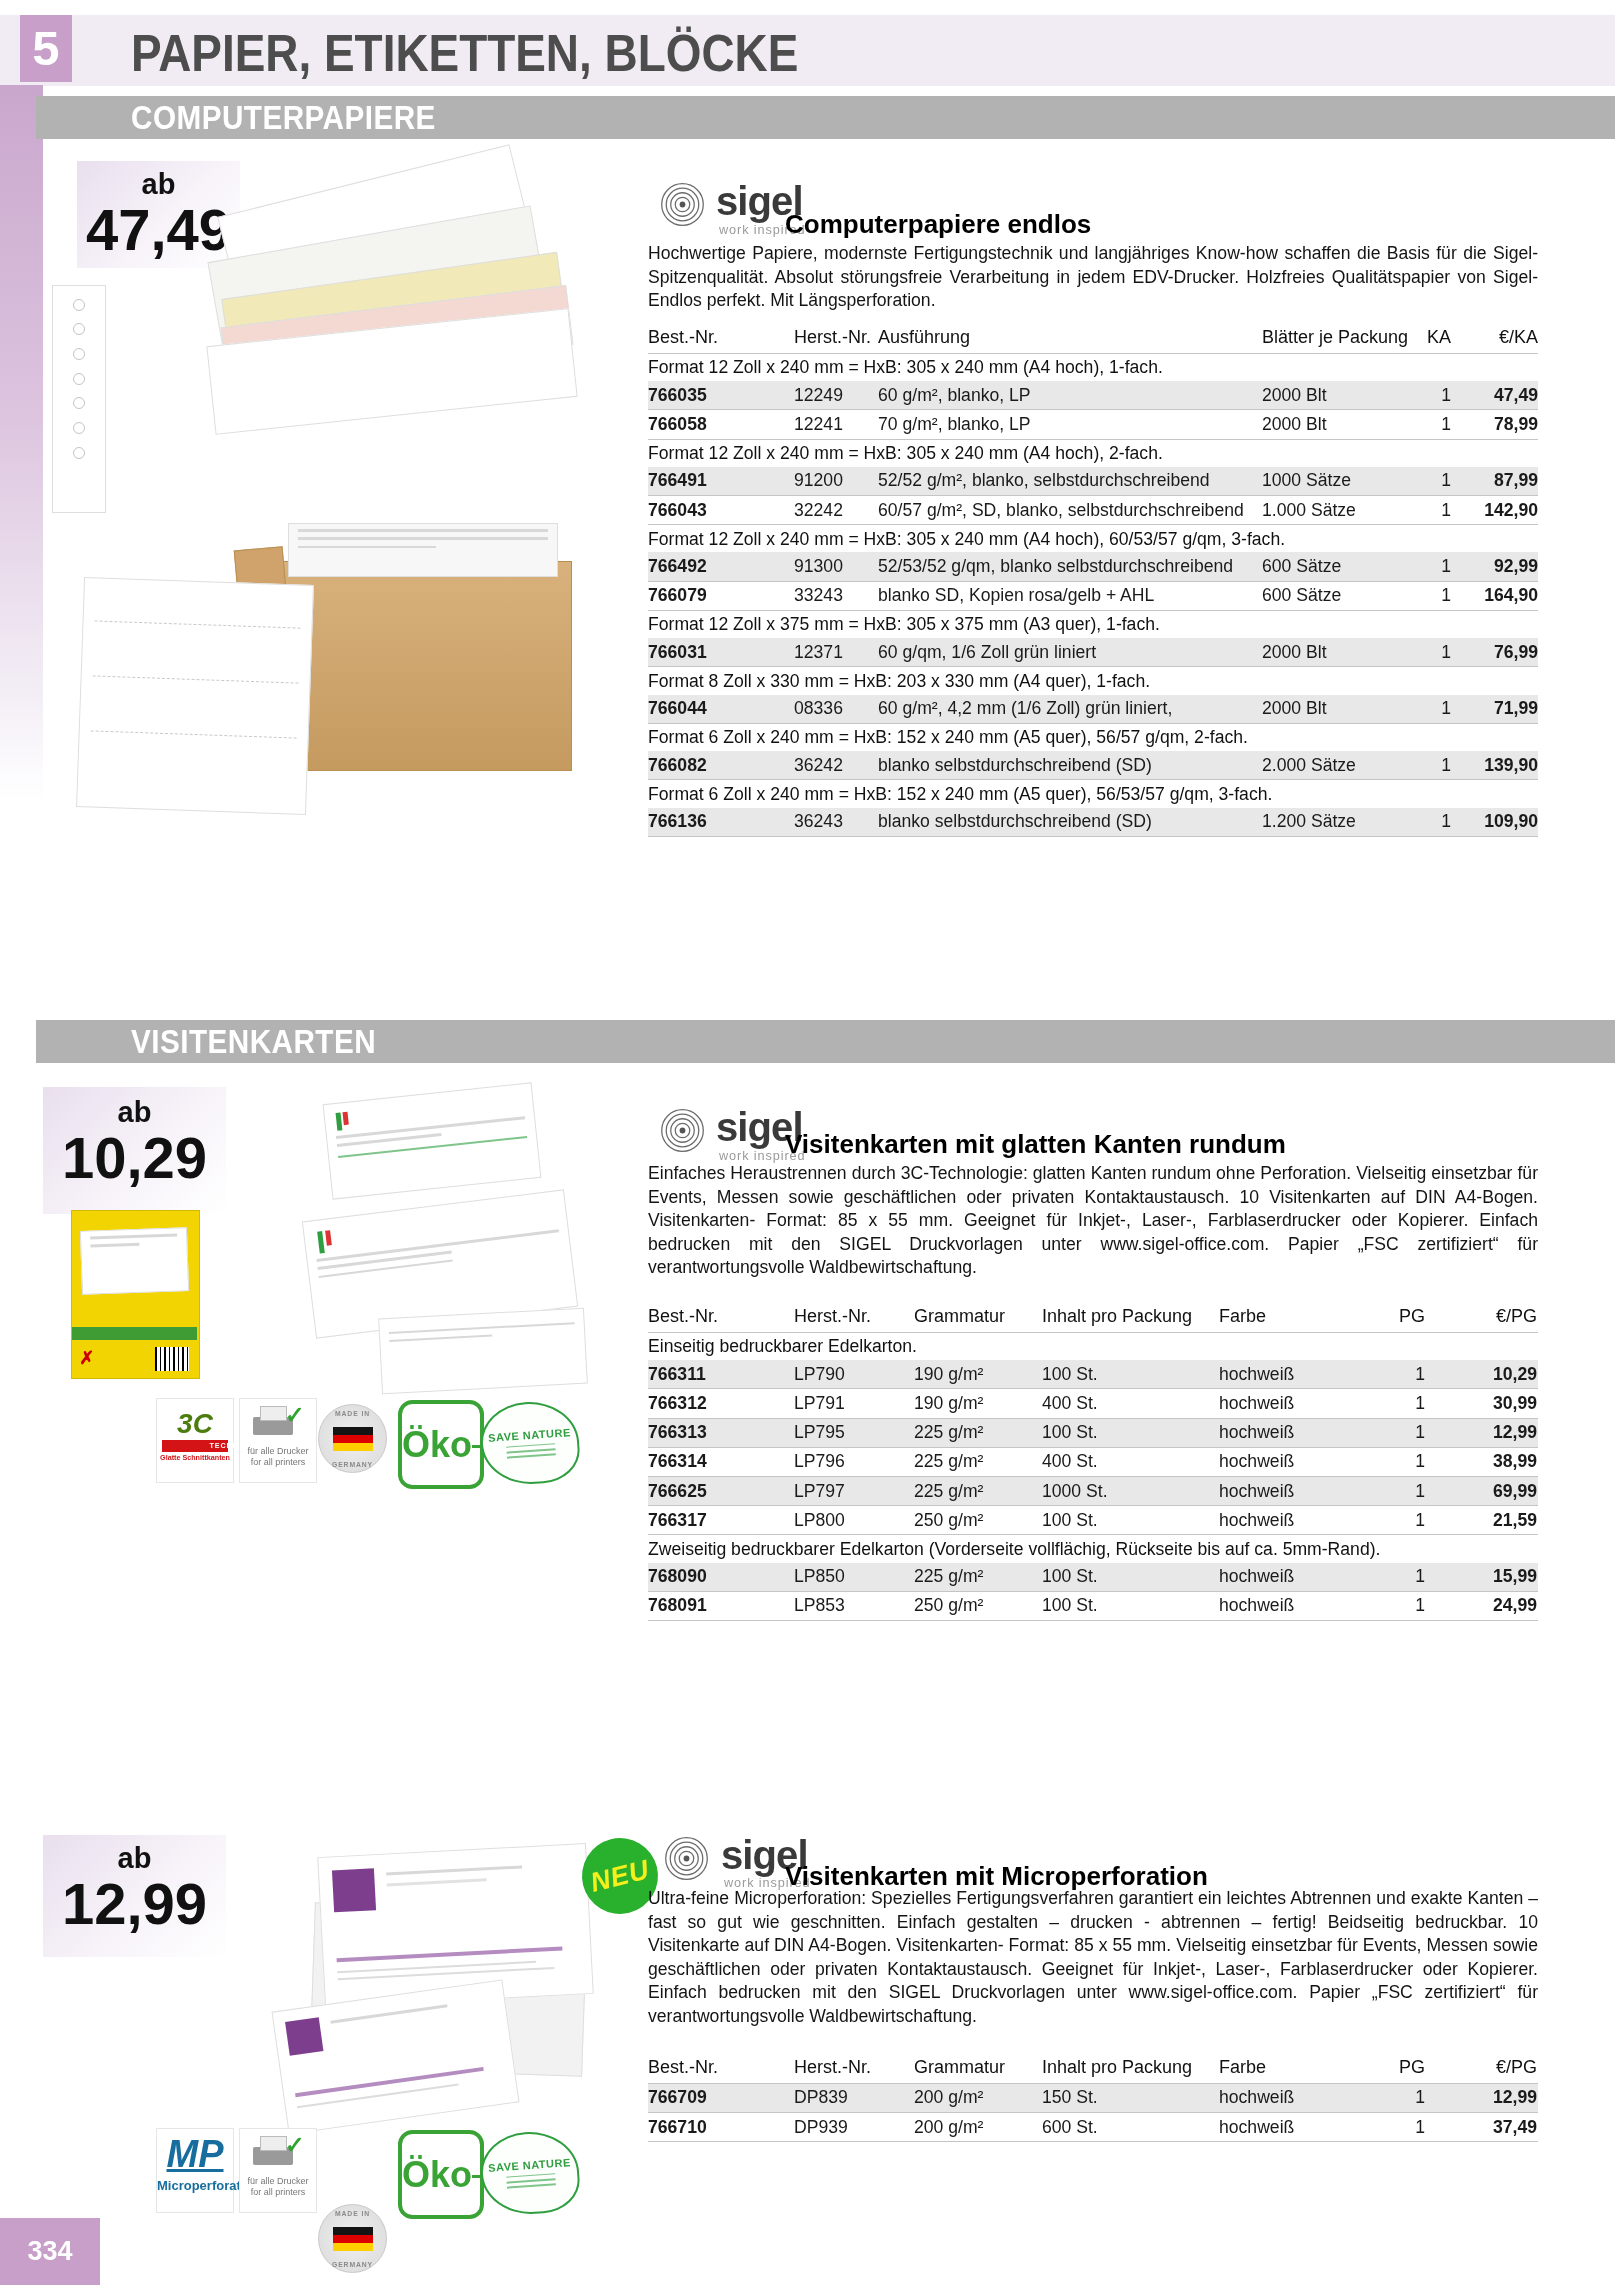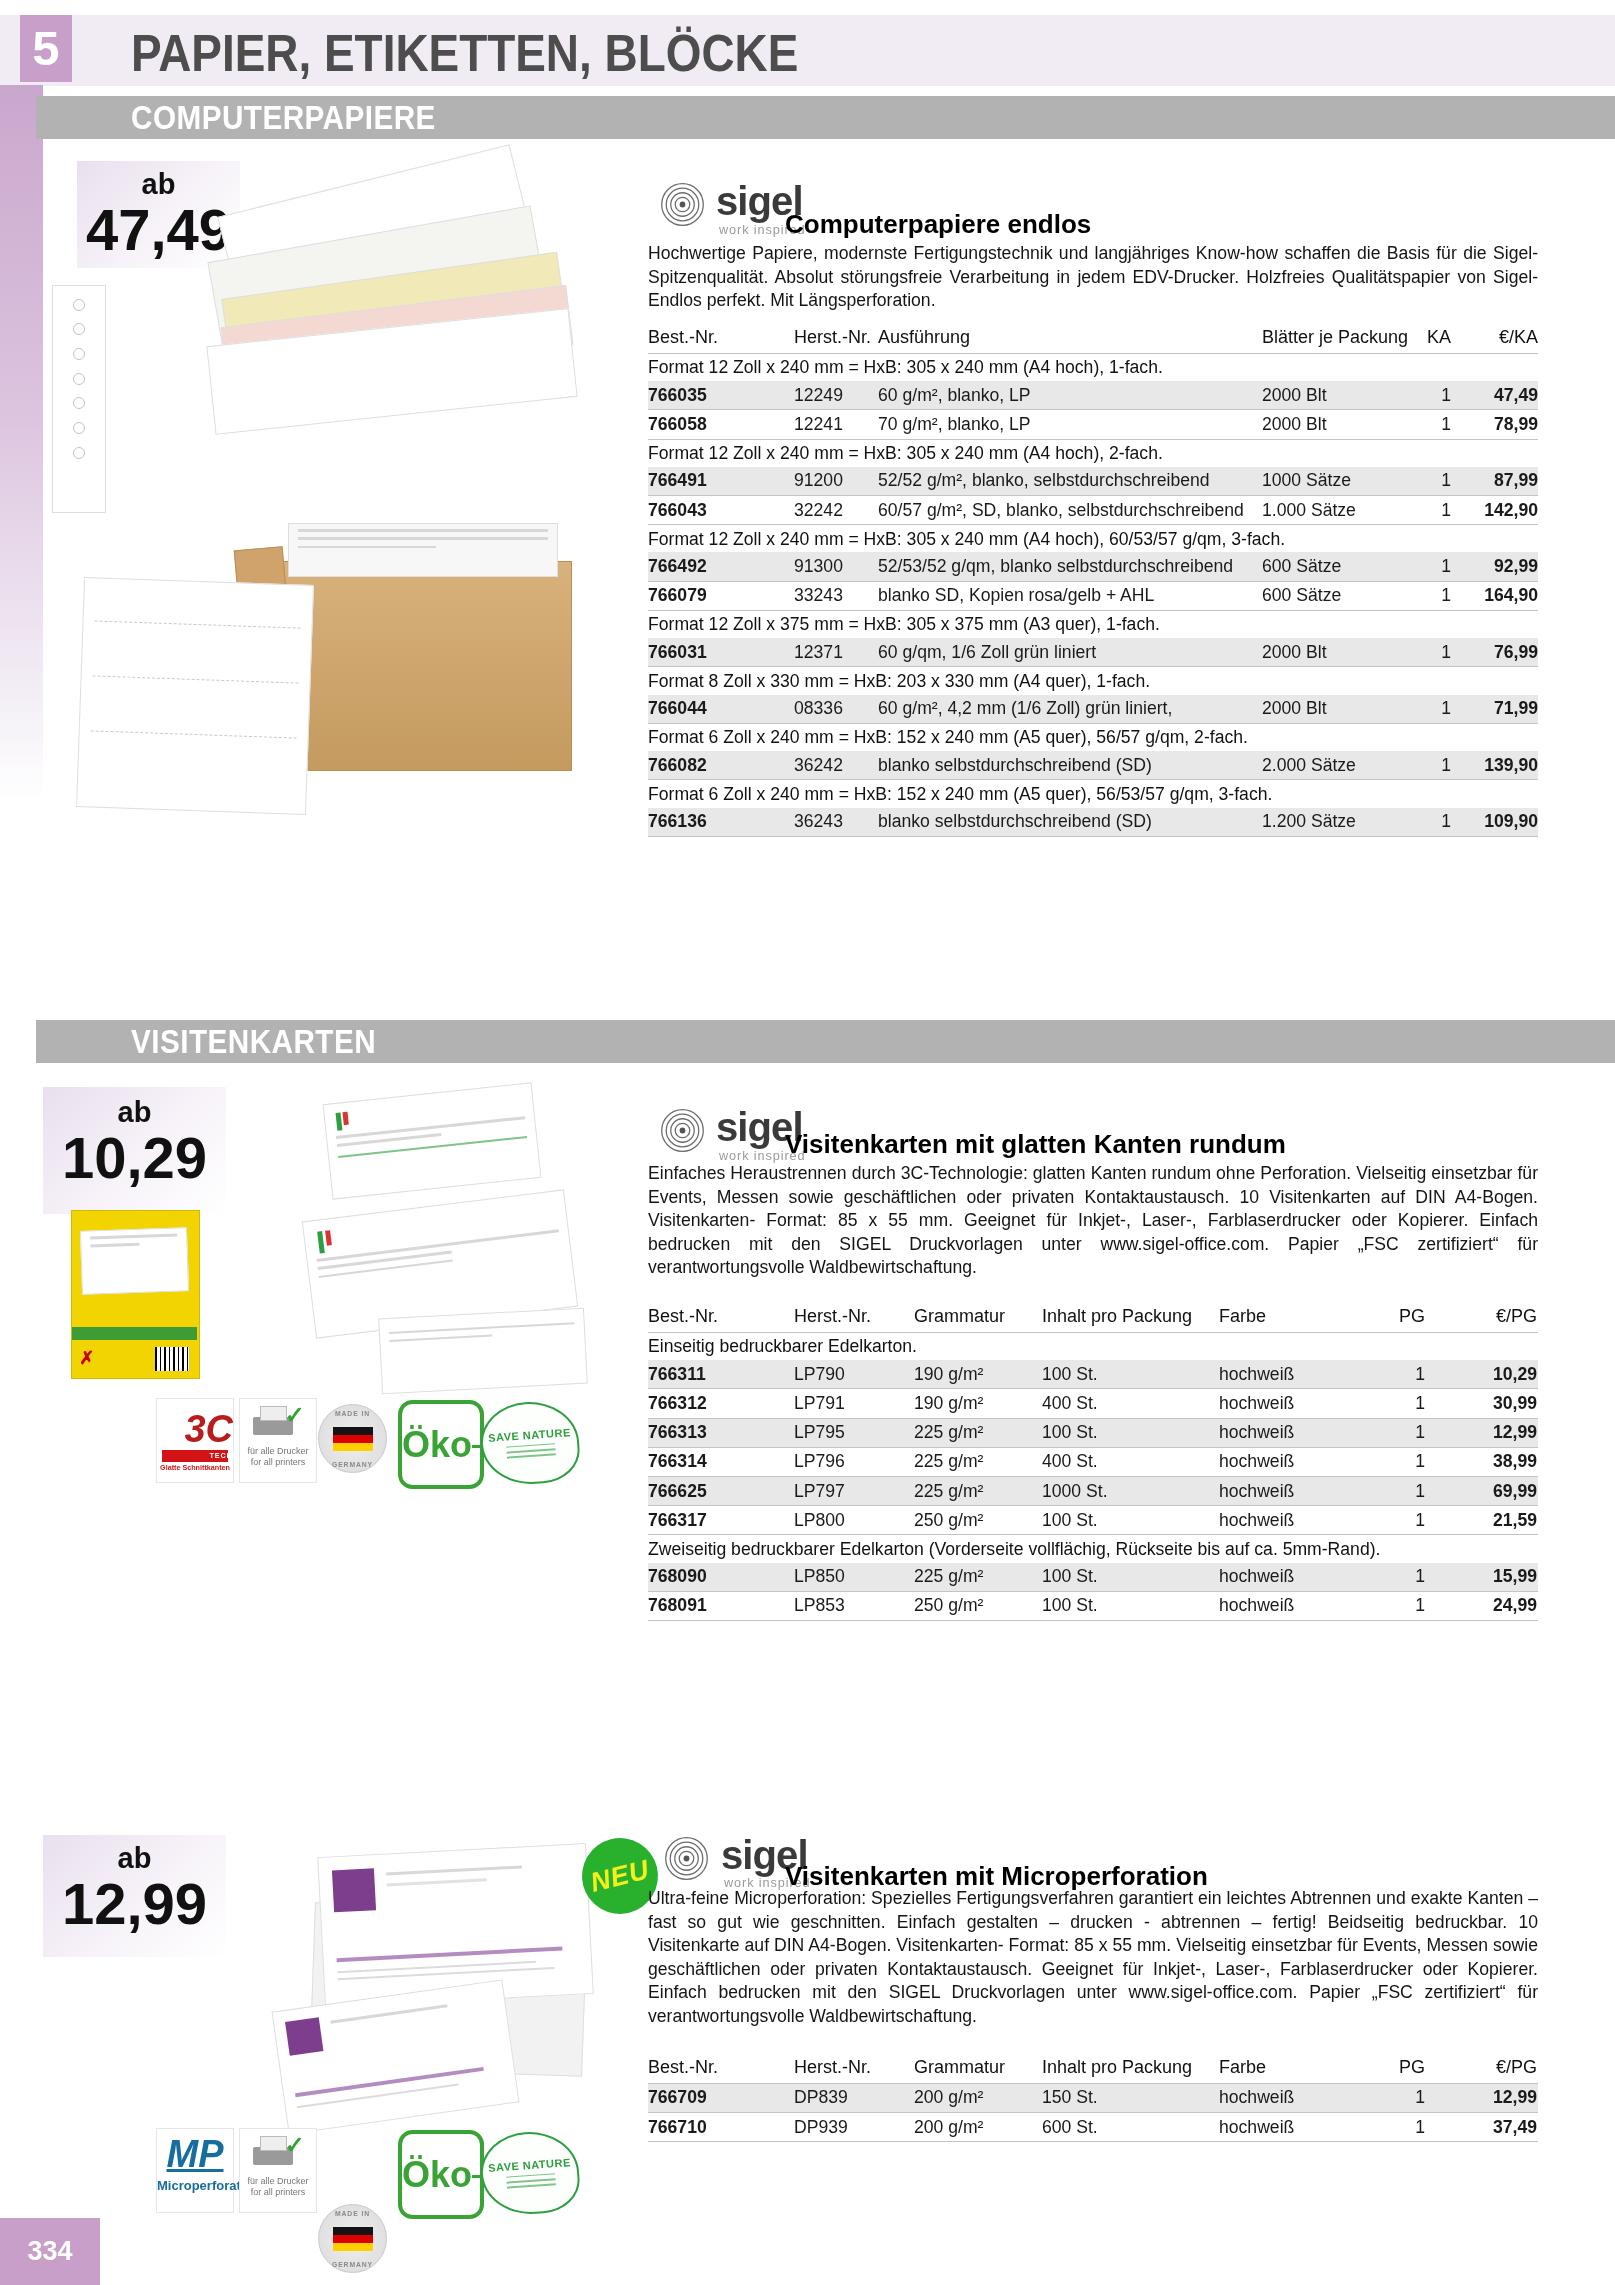--- a/index.html
+++ b/index.html
@@ -40,21 +40,21 @@
   .thead{font-size:18px;padding:5.4px 0 4.5px;border-bottom:0.9px solid #c4c4c4;color:#111;}
   .grow{font-size:17.6px;padding:3.6px 0 2.7px;color:#111;white-space:nowrap;}
   .trow.item{font-size:17.6px;padding:3.6px 0;border-bottom:0.9px solid #c4c4c4;}
   .trow.item .cell{white-space:nowrap;overflow:visible;}
   .trow.item.shaded{background:#e8e8e8;}
   .cell.b{font-weight:bold;}
   .cell.num{text-align:right;}
 
   
   .badge{background:#fff;border:0.9px solid #e6e6e6;box-sizing:border-box;}
-  .b3c-big{color:#b91c1c;font-weight:bold;font-style:italic;font-size:38px;line-height:1;text-align:right;}
+  .b3c-big{color:#4d7c0f;font-weight:bold;font-style:italic;font-size:28px;line-height:1;text-align:center;}
   .b3c-bar{background:#d41317;color:#fff;font-size:7.2px;font-weight:bold;text-align:right;letter-spacing:0.9px;line-height:11.8px;height:11.8px;margin:1.8px 5.4px 1.8px;padding-left:47px;}
   .b3c-small{color:#d41317;font-size:7.2px;text-align:center;font-weight:bold;}
   .bmp-big{color:#176e9e;font-weight:bold;font-style:italic;font-size:38px;line-height:1;text-align:center;}
   .bmp-small{color:#176e9e;font-size:13px;text-align:center;font-weight:bold;}
   .printer-txt{font-size:9px;color:#777;text-align:center;line-height:11px;}
   .check{color:#2fa32f;font-size:23.5px;font-weight:bold;}
   .germany{width:67px;height:67px;border-radius:50%;background:radial-gradient(#f0f0f0,#d9d9d9);
            border:0.9px solid #c9c9c9;position:relative;}
   .germ-txt{position:absolute;width:100%;text-align:center;font-size:6.8px;color:#8a8a8a;font-weight:bold;letter-spacing:0.9px;}
   .flag{position:absolute;left:13.6px;top:22px;width:40px;height:24.4px;}

